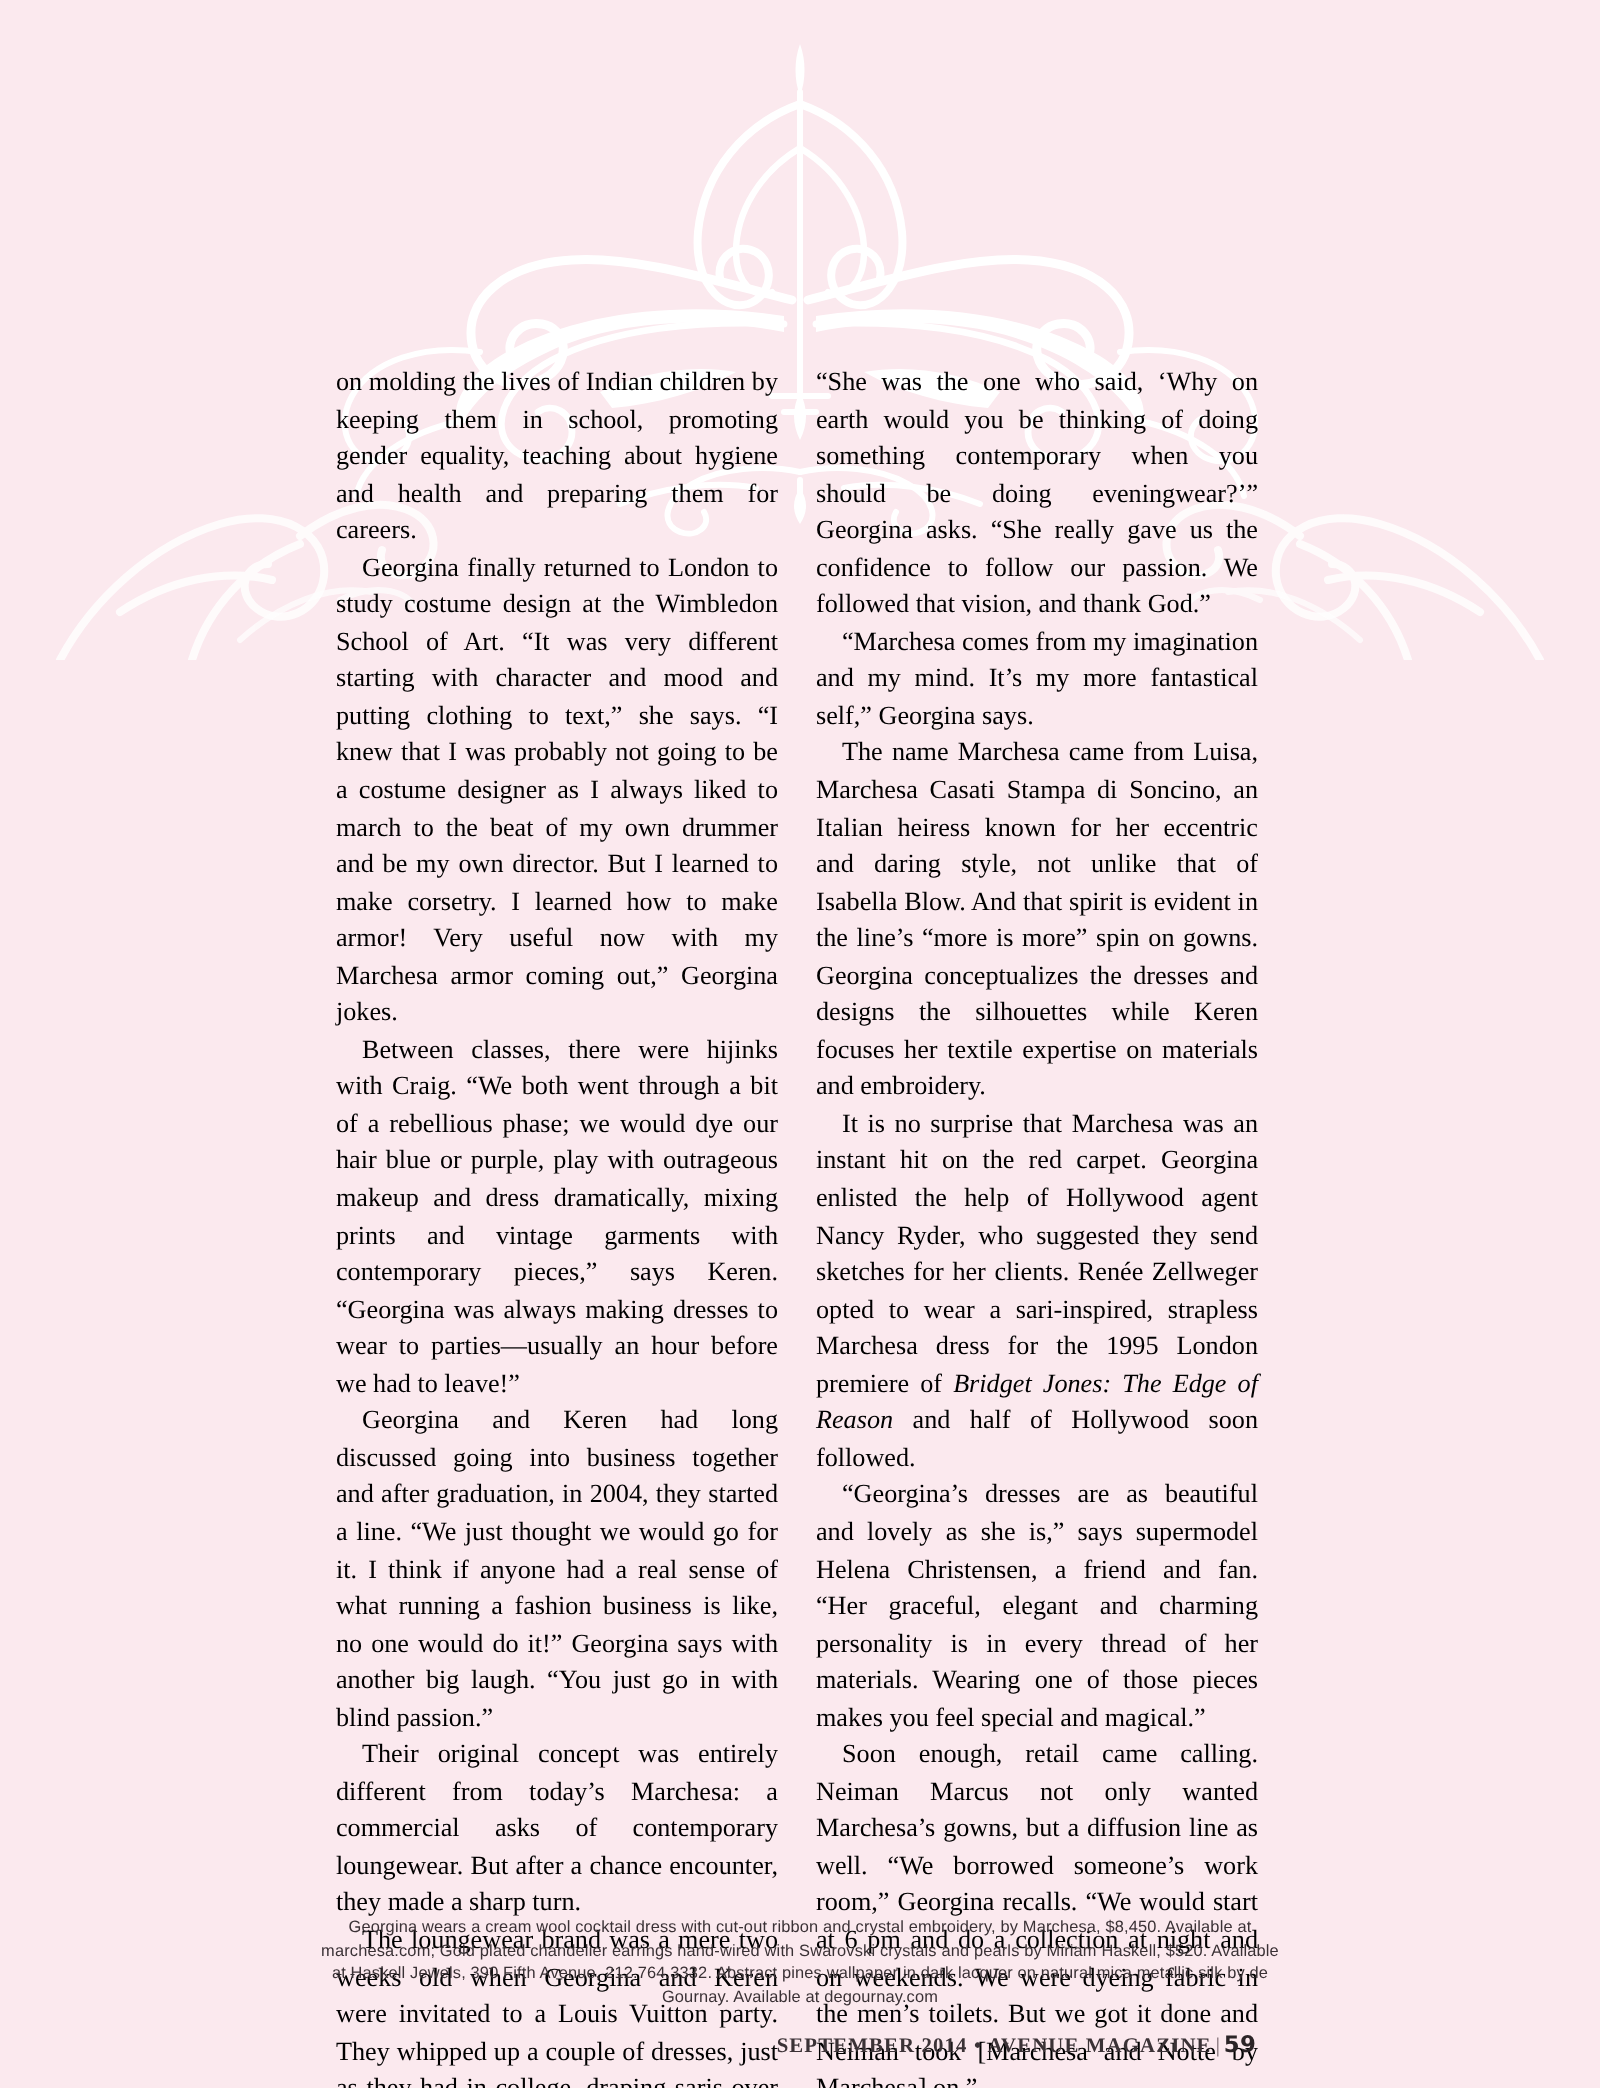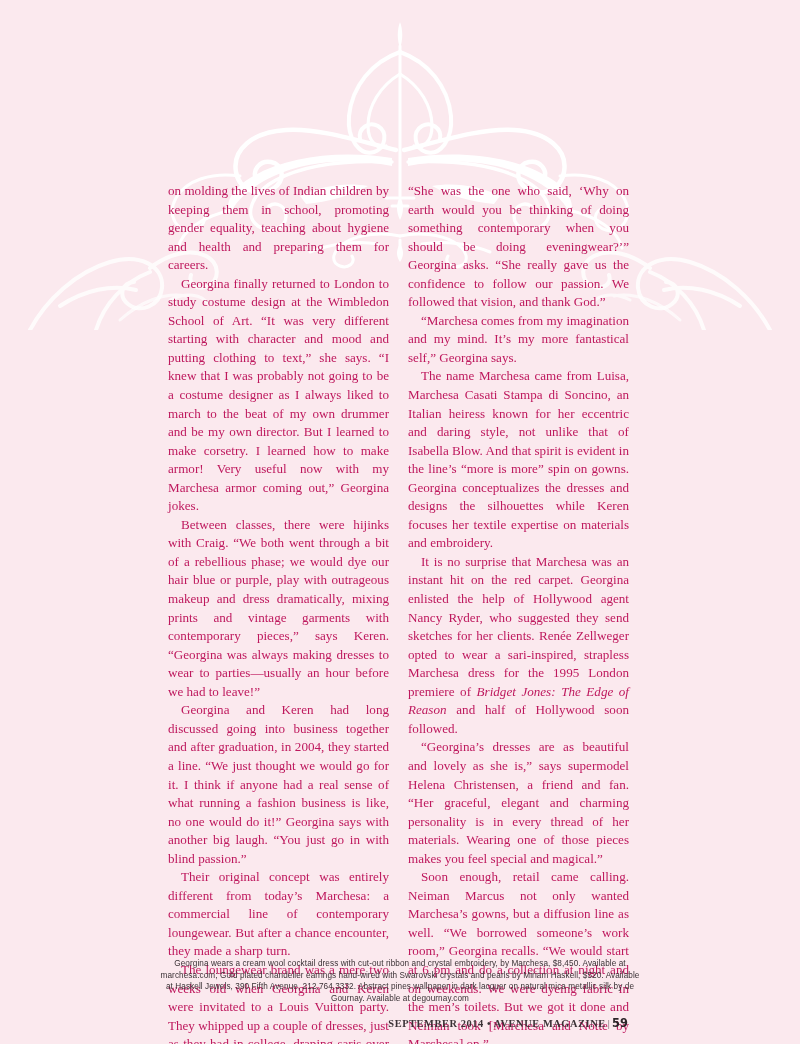--- a/index.html
+++ b/index.html
@@ -52,21 +52,21 @@
   }
   .column p {
     margin: 0;
     text-align: justify;
     text-justify: inter-word;
     font-size: 13.1px;
     line-height: 18.55px;
     text-indent: 13px;
     hyphens: auto;
     -webkit-hyphens: auto;
-    color: #be185d;
+    color: #000000;
   }
   .column p.no-indent {
     text-indent: 0;
   }
   .column p i {
     font-style: italic;
   }
 
   
   .caption {
@@ -197,21 +197,21 @@
     </svg>
   </div>
 
   <div class="columns">
 
     <div class="column">
       <p class="no-indent">on molding the lives of Indian children by keeping them in school, promoting gender equality, teaching about hygiene and health and preparing them for careers.</p>
       <p>Georgina finally returned to London to study costume design at the Wimbledon School of Art. “It was very different starting with character and mood and putting clothing to text,” she says. “I knew that I was probably not going to be a costume designer as I always liked to march to the beat of my own drummer and be my own director. But I learned to make corsetry. I learned how to make armor! Very useful now with my Marchesa armor coming out,” Georgina jokes.</p>
       <p>Between classes, there were hijinks with Craig. “We both went through a bit of a rebellious phase; we would dye our hair blue or purple, play with outrageous makeup and dress dramatically, mixing prints and vintage garments with contemporary pieces,” says Keren. “Georgina was always making dresses to wear to parties—usually an hour before we had to leave!”</p>
       <p>Georgina and Keren had long discussed going into business together and after graduation, in 2004, they started a line. “We just thought we would go for it. I think if anyone had a real sense of what running a fashion business is like, no one would do it!” Georgina says with another big laugh. “You just go in with blind passion.”</p>
-      <p>Their original concept was entirely different from today’s Marchesa: a commercial line of contemporary loungewear. But after a chance encounter, they made a sharp turn.</p>
+      <p>Their original concept was entirely different from today’s Marchesa: a commercial asks of contemporary loungewear. But after a chance encounter, they made a sharp turn.</p>
       <p>The loungewear brand was a mere two weeks old when Georgina and Keren were invitated to a Louis Vuitton party. They whipped up a couple of dresses, just as they had in college, draping saris over corsets. Fate had it that they would be seated with the late stylist Isabella Blow, who helped launch the careers of designers like Alexander McQueen and John Galliano—and she asked them to design a dress for her.</p>
     </div>
 
     <div class="column">
       <p class="no-indent">“She was the one who said, ‘Why on earth would you be thinking of doing something contemporary when you should be doing eveningwear?’” Georgina asks. “She really gave us the confidence to follow our passion. We followed that vision, and thank God.”</p>
       <p>“Marchesa comes from my imagination and my mind. It’s my more fantastical self,” Georgina says.</p>
       <p>The name Marchesa came from Luisa, Marchesa Casati Stampa di Soncino, an Italian heiress known for her eccentric and daring style, not unlike that of Isabella Blow. And that spirit is evident in the line’s “more is more” spin on gowns. Georgina conceptualizes the dresses and designs the silhouettes while Keren focuses her textile expertise on materials and embroidery.</p>
       <p><span>It is no surprise that Marchesa was an instant hit on the red carpet. Georgina enlisted the help of Hollywood agent Nancy Ryder, who suggested they send sketches for her clients. Renée Zellweger opted to wear a sari-inspired, strapless Marchesa dress for the 1995 London premiere of </span><i>Bridget Jones: The Edge of Reason</i><span> and half of Hollywood soon followed.</span></p>
       <p>“Georgina’s dresses are as beautiful and lovely as she is,” says supermodel Helena Christensen, a friend and fan. “Her graceful, elegant and charming personality is in every thread of her materials. Wearing one of those pieces makes you feel special and magical.”</p>
       <p>Soon enough, retail came calling. Neiman Marcus not only wanted Marchesa’s gowns, but a diffusion line as well. “We borrowed someone’s work room,” Georgina recalls. “We would start at 6 pm and do a collection at night and on weekends. We were dyeing fabric in the men’s toilets. But we got it done and Neiman took [Marchesa and Notte by Marchesa] on.”</p>

